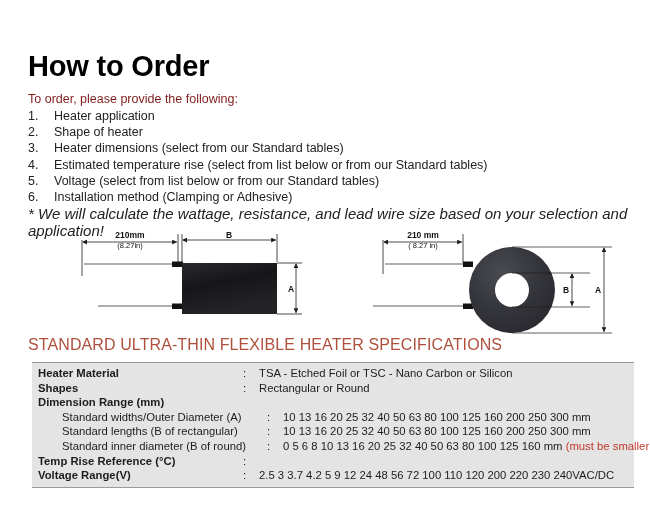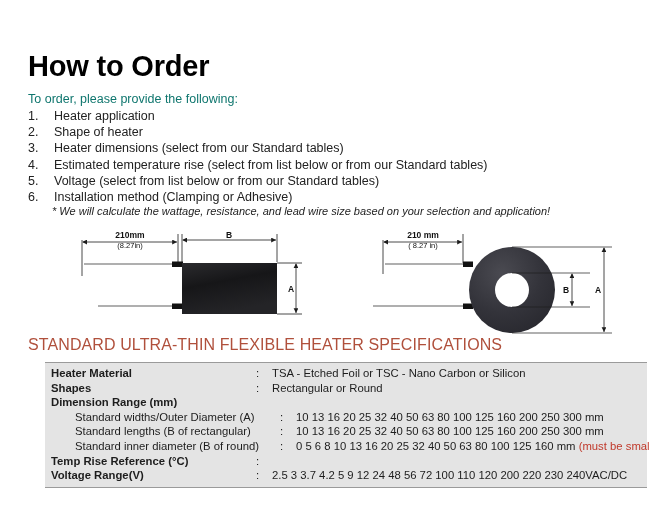--- a/index.html
+++ b/index.html
@@ -26,21 +26,21 @@
     letter-spacing: -0.2px;
     color: #000000;
     line-height: 1;
   }
 
   .intro-line {
     position: absolute;
     left: 28px;
     top: 92px;
     font-size: 12.5px;
-    color: #0f766e;
+    color: #7f1d1d;
   }
 
   
   .order-list {
     position: absolute;
     left: 28px;
     top: 108px;
     width: 560px;
   }
   .order-item {
@@ -52,24 +52,23 @@
   .order-num {
     width: 26px;
     flex: 0 0 26px;
   }
   .order-text { flex: 1 1 auto; }
 
   .note-line {
     position: absolute;
     left: 28px;
     top: 205px;
-    font-size: 11px;
+    font-size: 15px;
     font-style: italic;
     color: #222;
-    margin-left: 24px;
   }
 
   
   .diagram-area {
     position: absolute;
     left: 0;
     top: 228px;
     width: 650px;
     height: 108px;
   }
@@ -81,21 +80,21 @@
     left: 28px;
     top: 336px;
     font-size: 16px;
     font-weight: normal;
     color: #b0503c;
     letter-spacing: 0.1px;
   }
 
   .spec-table {
     position: absolute;
-    left: 45px;
+    left: 32px;
     top: 362px;
     width: 602px;
     background: #e4e4e4;
     border-top: 1px solid #9a9a9a;
     border-bottom: 1px solid #9a9a9a;
     padding: 3px 0 4px 0;
     box-sizing: border-box;
   }
   .spec-row {
     display: flex;

